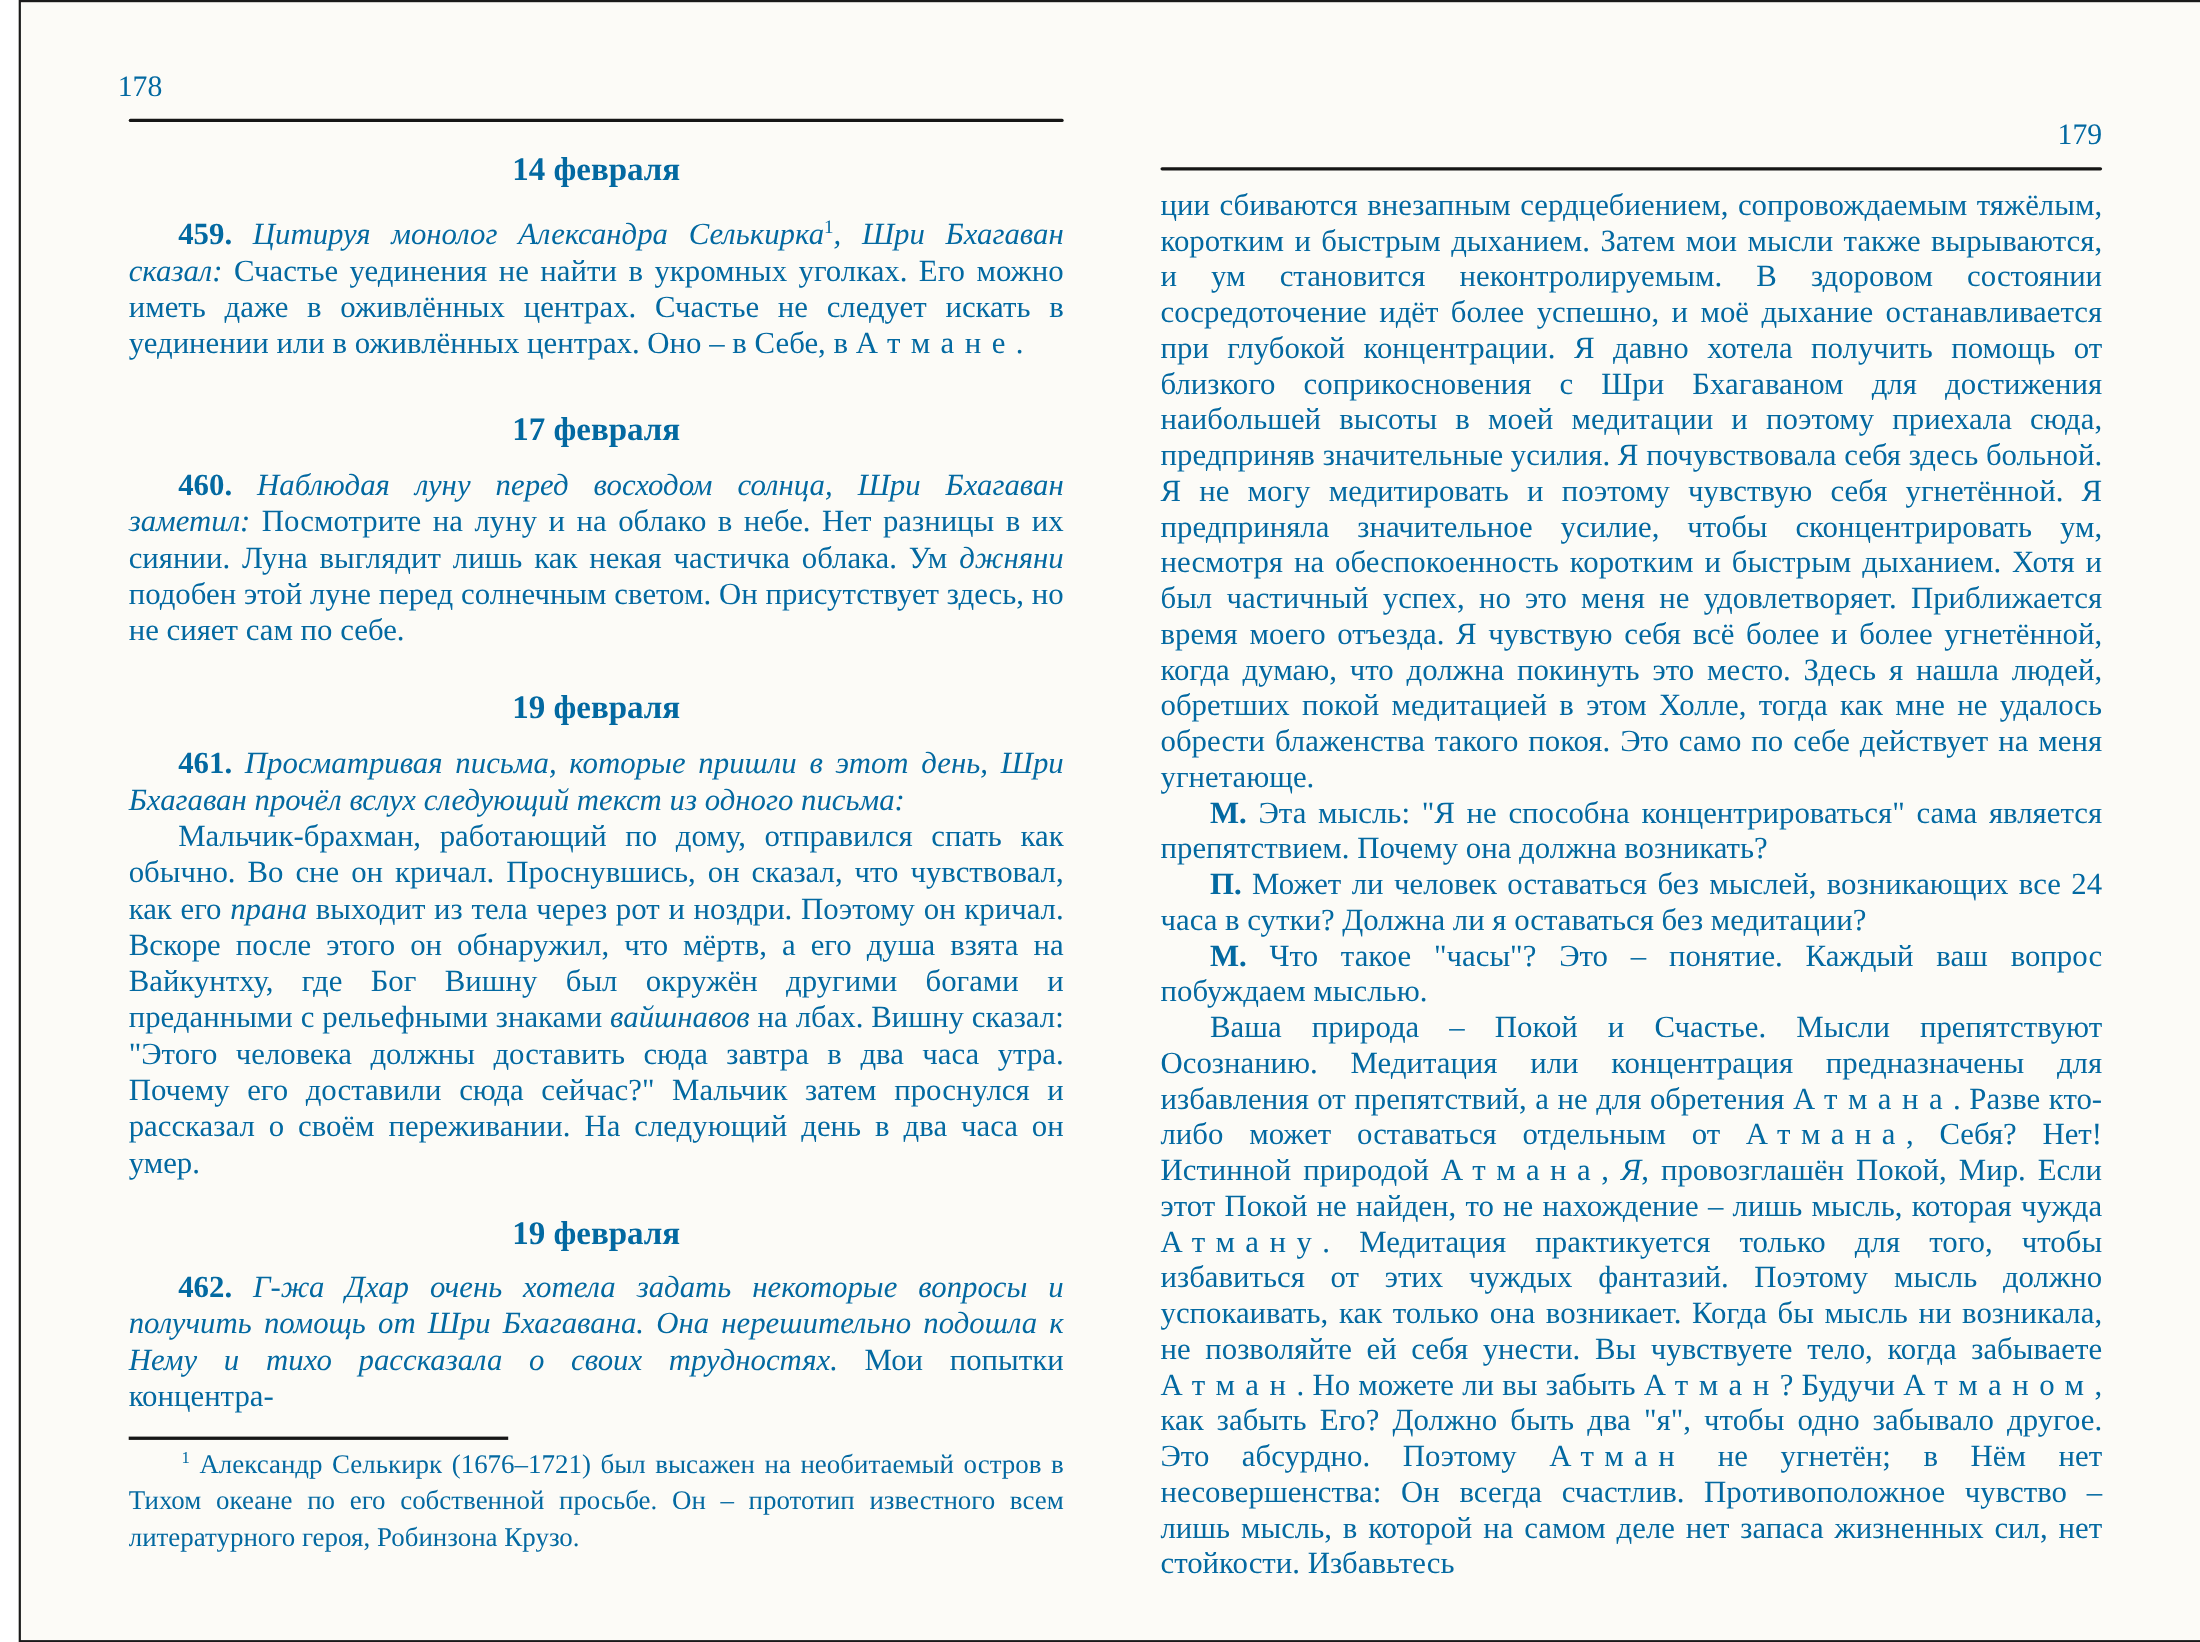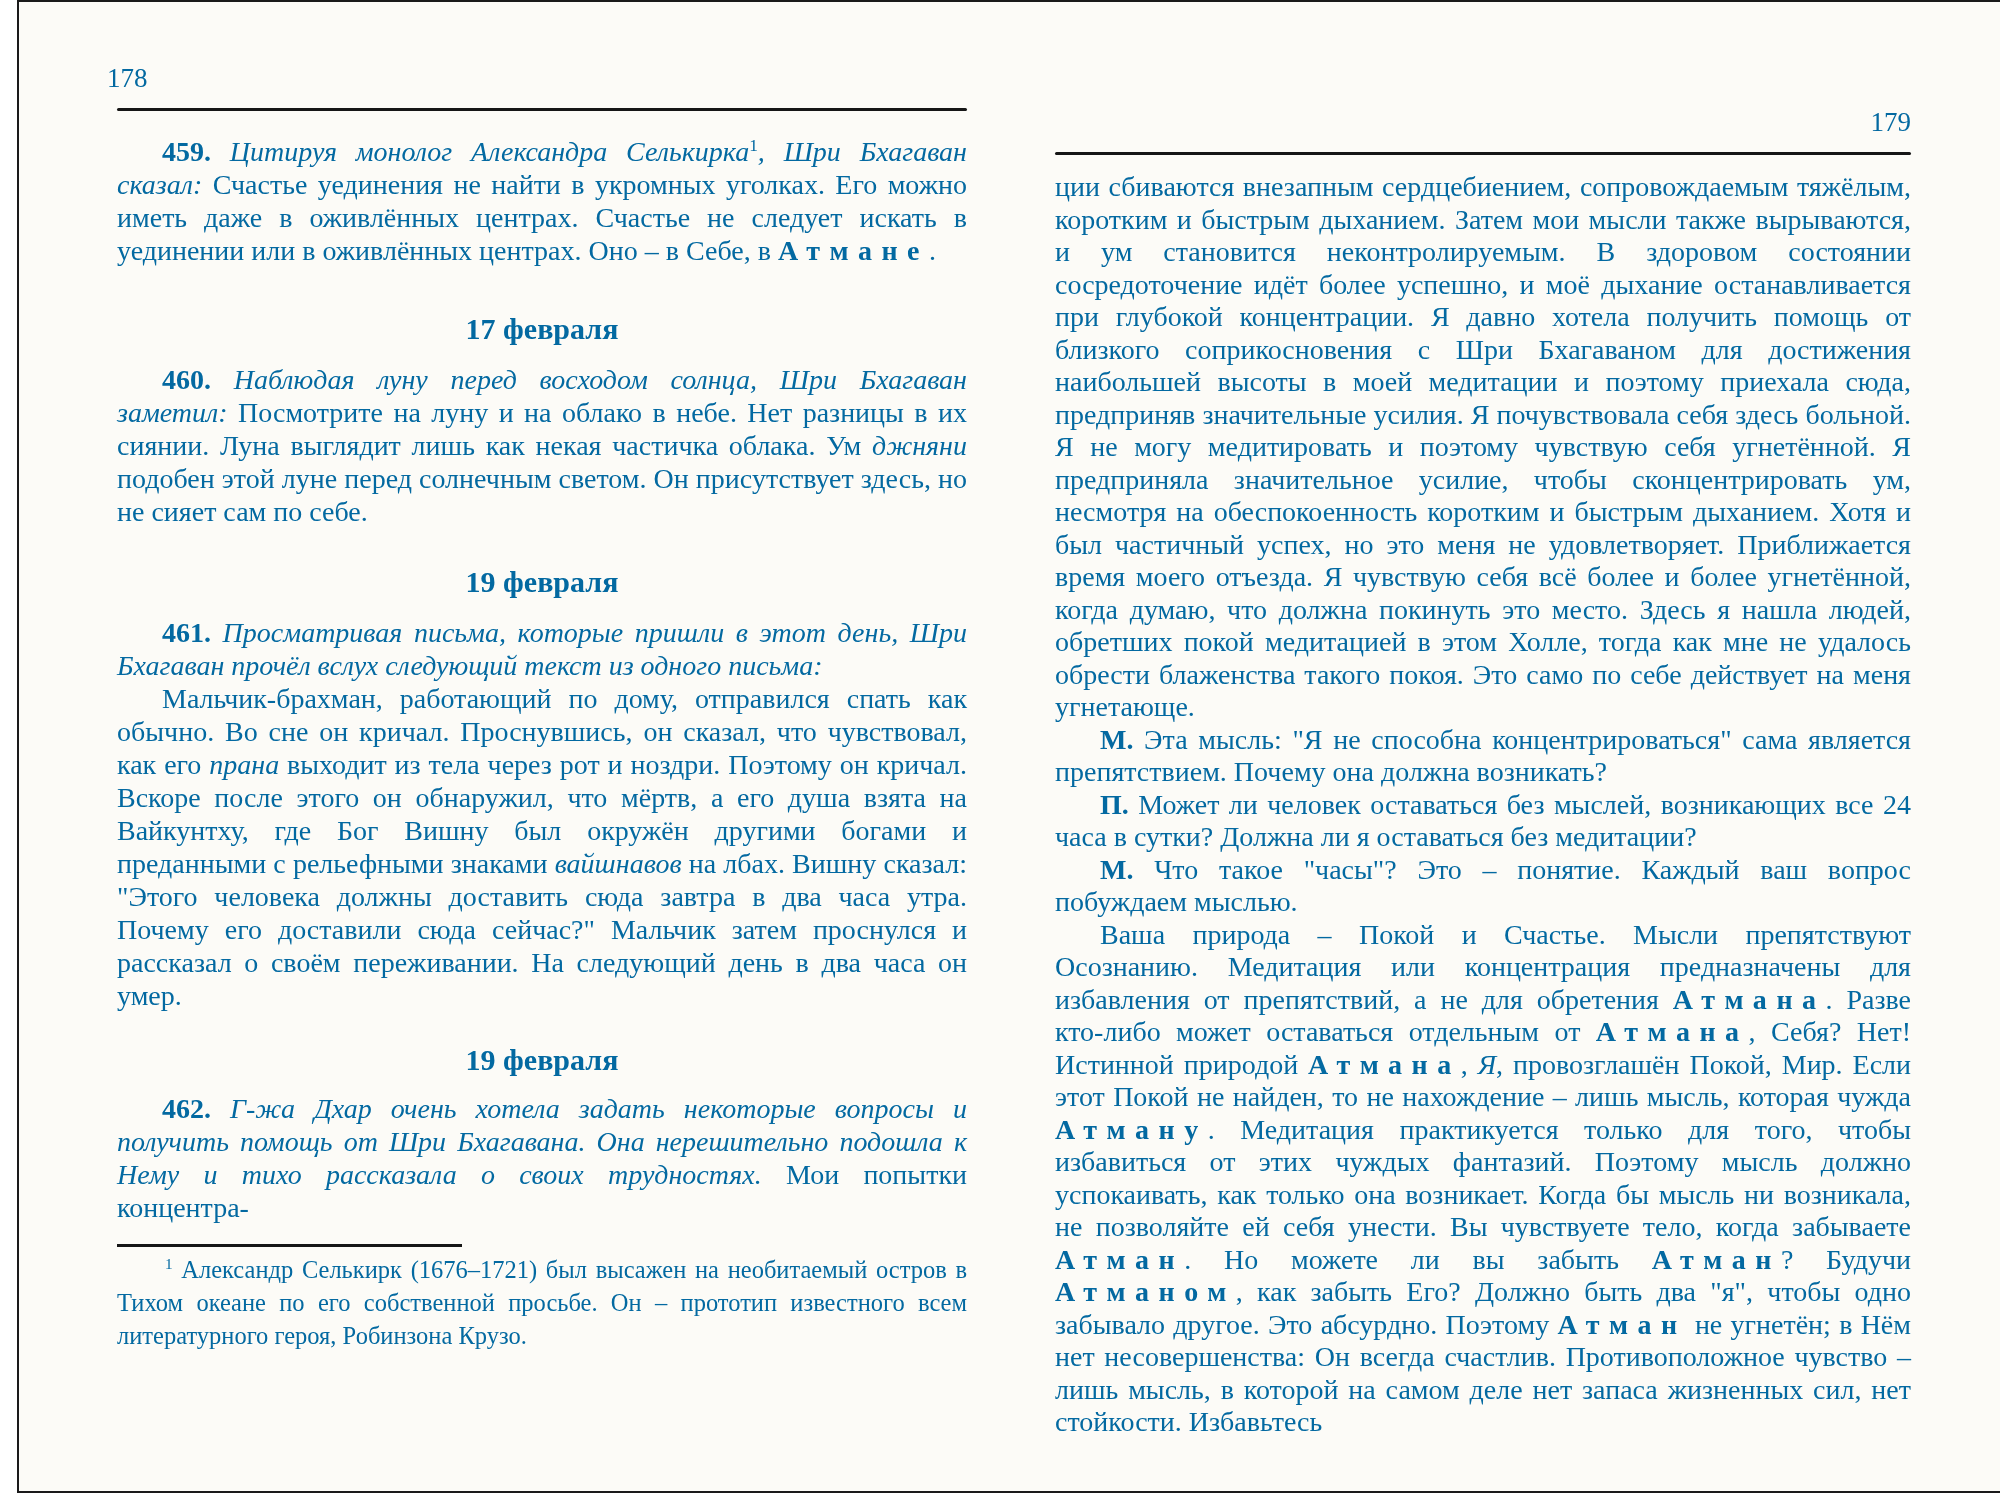--- a/index.html
+++ b/index.html
@@ -57,33 +57,34 @@
   .footnote {
     margin:6px 0 0; font-size:24.5px; line-height:33px;
     text-align:justify; text-indent:48px;
   }
 
   
   .run-n { }
   .run-i { font-style:italic; }
   .run-b { font-weight:700; }
   .run-sup { vertical-align:super; font-size:62%; line-height:0; }
-  .run-sp { letter-spacing:0.34em;font-weight:bold; }
+  .run-sp { letter-spacing:0.34em; }
 </style>
 </head>
 <body>
 
 <div class="sheet" data-name="book-spread">
 
   <section class="page page-left" data-name="left-page">
     <header class="running-head" data-name="left-running-head">
       <span class="pagenum pagenum-left" data-name="page-number-left">178</span>
     </header>
     <div class="head-rule" data-name="header-rule-left"></div>
 
+    <h2 class="date-heading" data-name="date-heading-14-feb">14 февраля</h2>
     <p class="para indent" data-name="paragraph-459"><span class="run-b">459.</span><span class="run-i"> Цитируя монолог Александра Селькирка</span><span class="run-sup">1</span><span class="run-i">, Шри Бхагаван сказал:</span><span class="run-n"> Счастье уединения не найти в укромных уголках. Его можно иметь даже в оживлённых центрах. Счастье не следует искать в уединении или в оживлённых центрах. Оно – в Себе, в </span><span class="run-sp">Атмане</span><span class="run-n">.</span></p>
 
     <h2 class="date-heading" data-name="date-heading-17-feb">17 февраля</h2>
     <p class="para indent" data-name="paragraph-460"><span class="run-b">460.</span><span class="run-i"> Наблюдая луну перед восходом солнца, Шри Бхагаван заметил:</span><span class="run-n"> Посмотрите на луну и на облако в небе. Нет разницы в их сиянии. Луна выглядит лишь как некая частичка облака. Ум </span><span class="run-i">джняни</span><span class="run-n"> подобен этой луне перед солнечным светом. Он присутствует здесь, но не сияет сам по себе.</span></p>
 
     <h2 class="date-heading" data-name="date-heading-18-feb">19 февраля</h2>
     <p class="para indent" data-name="paragraph-461-intro"><span class="run-b">461.</span><span class="run-i"> Просматривая письма, которые пришли в этот день, Шри Бхагаван прочёл вслух следующий текст из одного письма:</span></p>
     <p class="para indent" data-name="paragraph-461-body"><span class="run-n">Мальчик-брахман, работающий по дому, отправился спать как обычно. Во сне он кричал. Проснувшись, он сказал, что чувствовал, как его </span><span class="run-i">прана</span><span class="run-n"> выходит из тела через рот и ноздри. Поэтому он кричал. Вскоре после этого он обнаружил, что мёртв, а его душа взята на Вайкунтху, где Бог Вишну был окружён другими богами и преданными с рельефными знаками </span><span class="run-i">вайшнавов</span><span class="run-n"> на лбах. Вишну сказал: "Этого человека должны доставить сюда завтра в два часа утра. Почему его доставили сюда сейчас?" Мальчик затем проснулся и рассказал о своём переживании. На следующий день в два часа он умер.</span></p>
 
     <h2 class="date-heading" data-name="date-heading-19-feb">19 февраля</h2>

